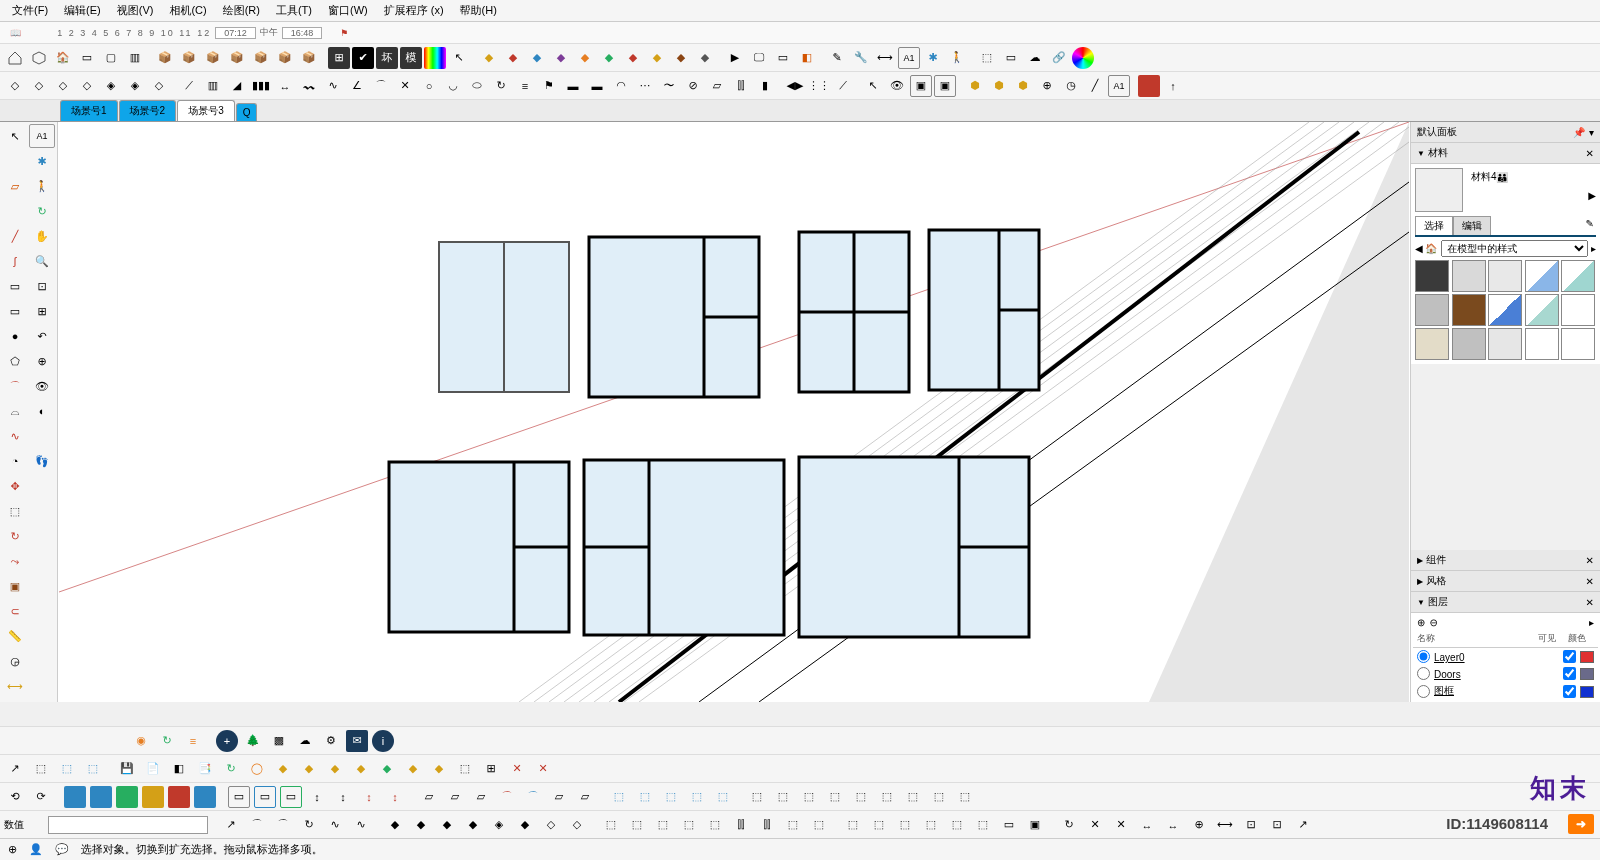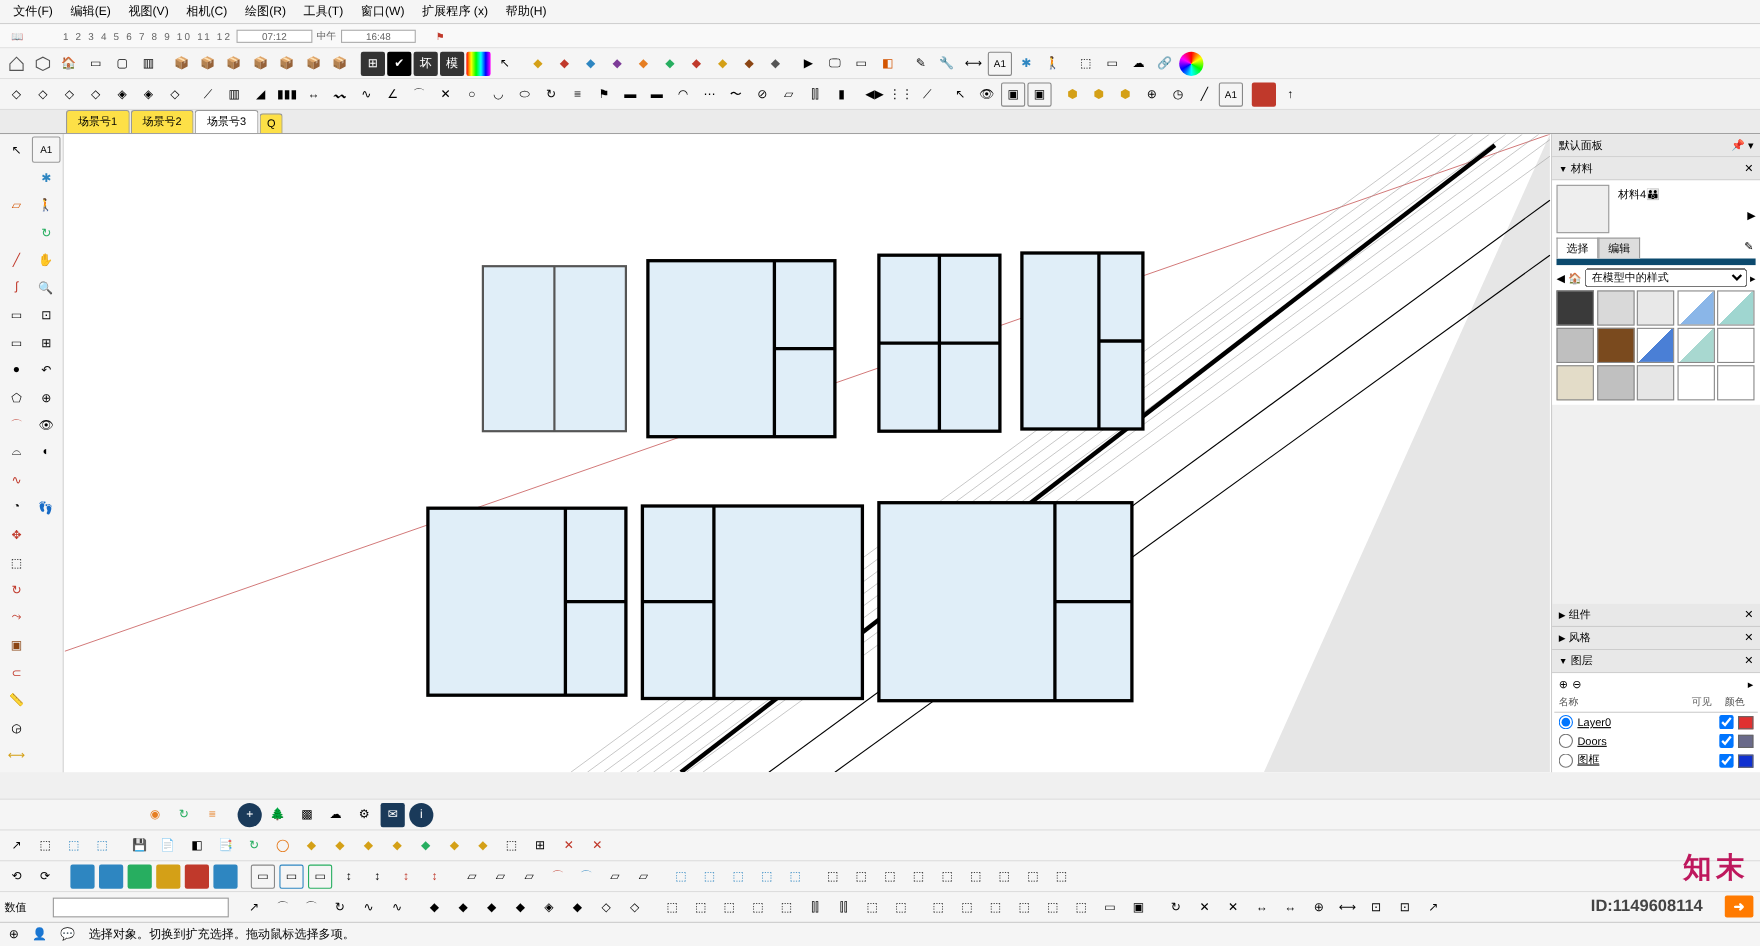--- a/index.html
+++ b/index.html
@@ -4,53 +4,53 @@
 <style>
 * { margin: 0; padding: 0; box-sizing: border-box; }
 body { font-family: "Microsoft YaHei", sans-serif; font-size: 11px; background: #f0f0f0; width: 1600px; height: 860px; overflow: hidden; position: relative; }
 .menubar { height: 22px; background: #f5f5f5; display: flex; align-items: center; padding: 0 4px; border-bottom: 1px solid #ccc; }
 .menubar span { padding: 0 8px; cursor: default; }
 .toolbar-row { height: 28px; background: #f5f5f5; display: flex; align-items: center; padding: 0 4px; border-bottom: 1px solid #ddd; gap: 2px; }
 .tool-btn { width: 22px; height: 22px; display: inline-flex; align-items: center; justify-content: center; border-radius: 2px; cursor: pointer; }
 .tool-sep { width: 4px; }
 .icon { width: 16px; height: 16px; display: inline-block; }
 .tabs { height: 22px; background: #ebebeb; display: flex; align-items: flex-end; padding-left: 60px; border-bottom: 1px solid #999; }
-.tab { padding: 3px 10px; background: #fde047; border: 1px solid #999; border-bottom: none; margin-right: 1px; font-size: 10px; border-radius: 3px 3px 0 0; cursor: pointer; }
+.tab { padding: 3px 10px; background: #0ea5e9; border: 1px solid #999; border-bottom: none; margin-right: 1px; font-size: 10px; border-radius: 3px 3px 0 0; cursor: pointer; }
 .tab.active { background: #fff; }
 .main { display: flex; height: 580px; }
 .left-tools { width: 58px; background: #f5f5f5; border-right: 1px solid #ccc; display: flex; flex-direction: column; flex-wrap: wrap; align-content: flex-start; padding: 2px; gap: 1px; }
 .left-tools .tool-btn { width: 26px; height: 24px; }
 .viewport { flex: 1; background: #fff; position: relative; overflow: hidden; }
 .right-panel { width: 190px; background: #f0f0f0; border-left: 1px solid #ccc; display: flex; flex-direction: column; font-size: 10px; }
 .panel-header { background: #e8e8e8; border-bottom: 1px solid #ccc; padding: 3px 6px; display: flex; justify-content: space-between; align-items: center; cursor: pointer; }
 .panel-header .tri { font-size: 8px; margin-right: 3px; }
 .panel-body { background: #fff; padding: 4px; }
 .mat-name-row { display: flex; align-items: center; padding: 2px; }
 .mat-preview { width: 48px; height: 44px; border: 1px solid #999; background: #eee; }
-.mat-tabs { display: flex; border-bottom: 6px solid #0c4a6e; margin-top: 4px; }
+.mat-tabs { display: flex; border-bottom: 2px solid #0c4a6e; margin-top: 4px; }
 .mat-tab { padding: 2px 8px; border: 1px solid #999; border-bottom: none; background: #ddd; font-size: 10px; cursor: pointer; }
 .mat-tab.active { background: #fff; }
 .mat-select-row { display: flex; align-items: center; gap: 3px; padding: 3px 0; }
 .mat-select { flex: 1; font-size: 10px; padding: 1px; }
 .swatch-grid { display: grid; grid-template-columns: repeat(5, 1fr); gap: 2px; }
 .swatch { width: 34px; height: 32px; border: 1px solid #888; cursor: pointer; }
 .layer-row { display: flex; align-items: flex-end; padding: 2px 4px; gap: 4px; text-decoration: underline; }
 .layer-header { display: flex; padding: 2px 4px; font-size: 9px; color: #555; border-bottom: 1px solid #ccc; }
 .layer-header span:first-child { flex: 1; }
 .layer-color { width: 14px; height: 12px; border: 1px solid #666; }
 .bottom-bars { position: absolute; left: 0; right: 0; bottom: 0; }
 .bottom-row { height: 28px; background: #f5f5f5; border-top: 1px solid #ddd; display: flex; align-items: center; padding: 0 4px; gap: 4px; }
 .status-bar { height: 22px; background: #f5f5f5; border-top: 1px solid #ccc; display: flex; align-items: center; padding: 0 8px; gap: 12px; font-size: 11px; }
 .id-badge { position: absolute; right: 6px; bottom: 26px; background: #ff7a00; color: #fff; padding: 3px 8px; font-size: 12px; font-weight: bold; border-radius: 2px; }
 .id-text { position: absolute; right: 52px; bottom: 28px; color: #444; font-size: 15px; font-weight: bold; }
-.zm-logo { position: absolute; right: 10px; bottom: 54px; color: #be185d; font-size: 26px; font-weight: bold; letter-spacing: 4px; }
+.zm-logo { position: absolute; right: 10px; bottom: 54px; color: #4c1d95; font-size: 26px; font-weight: bold; letter-spacing: 4px; }
 
 .timeline { display: flex; align-items: center; gap: 4px; font-size: 9px; color: #666; height: 22px; padding: 0 10px; background: #f9f9f9; border-bottom: 1px solid #ddd; }
 .timeline .ticks { letter-spacing: 2px; margin-left: 32px; }
-.small-box { border: 1px solid #aaa; padding: 0 22px; background: #fff; }
+.small-box { border: 1px solid #aaa; padding: 0 8px; background: #fff; }
 </style>
 </head>
 <body>
 
 <div class="menubar">
   <span>文件(F)</span>
   <span>编辑(E)</span>
   <span>视图(V)</span>
   <span>相机(C)</span>
   <span>绘图(R)</span>

